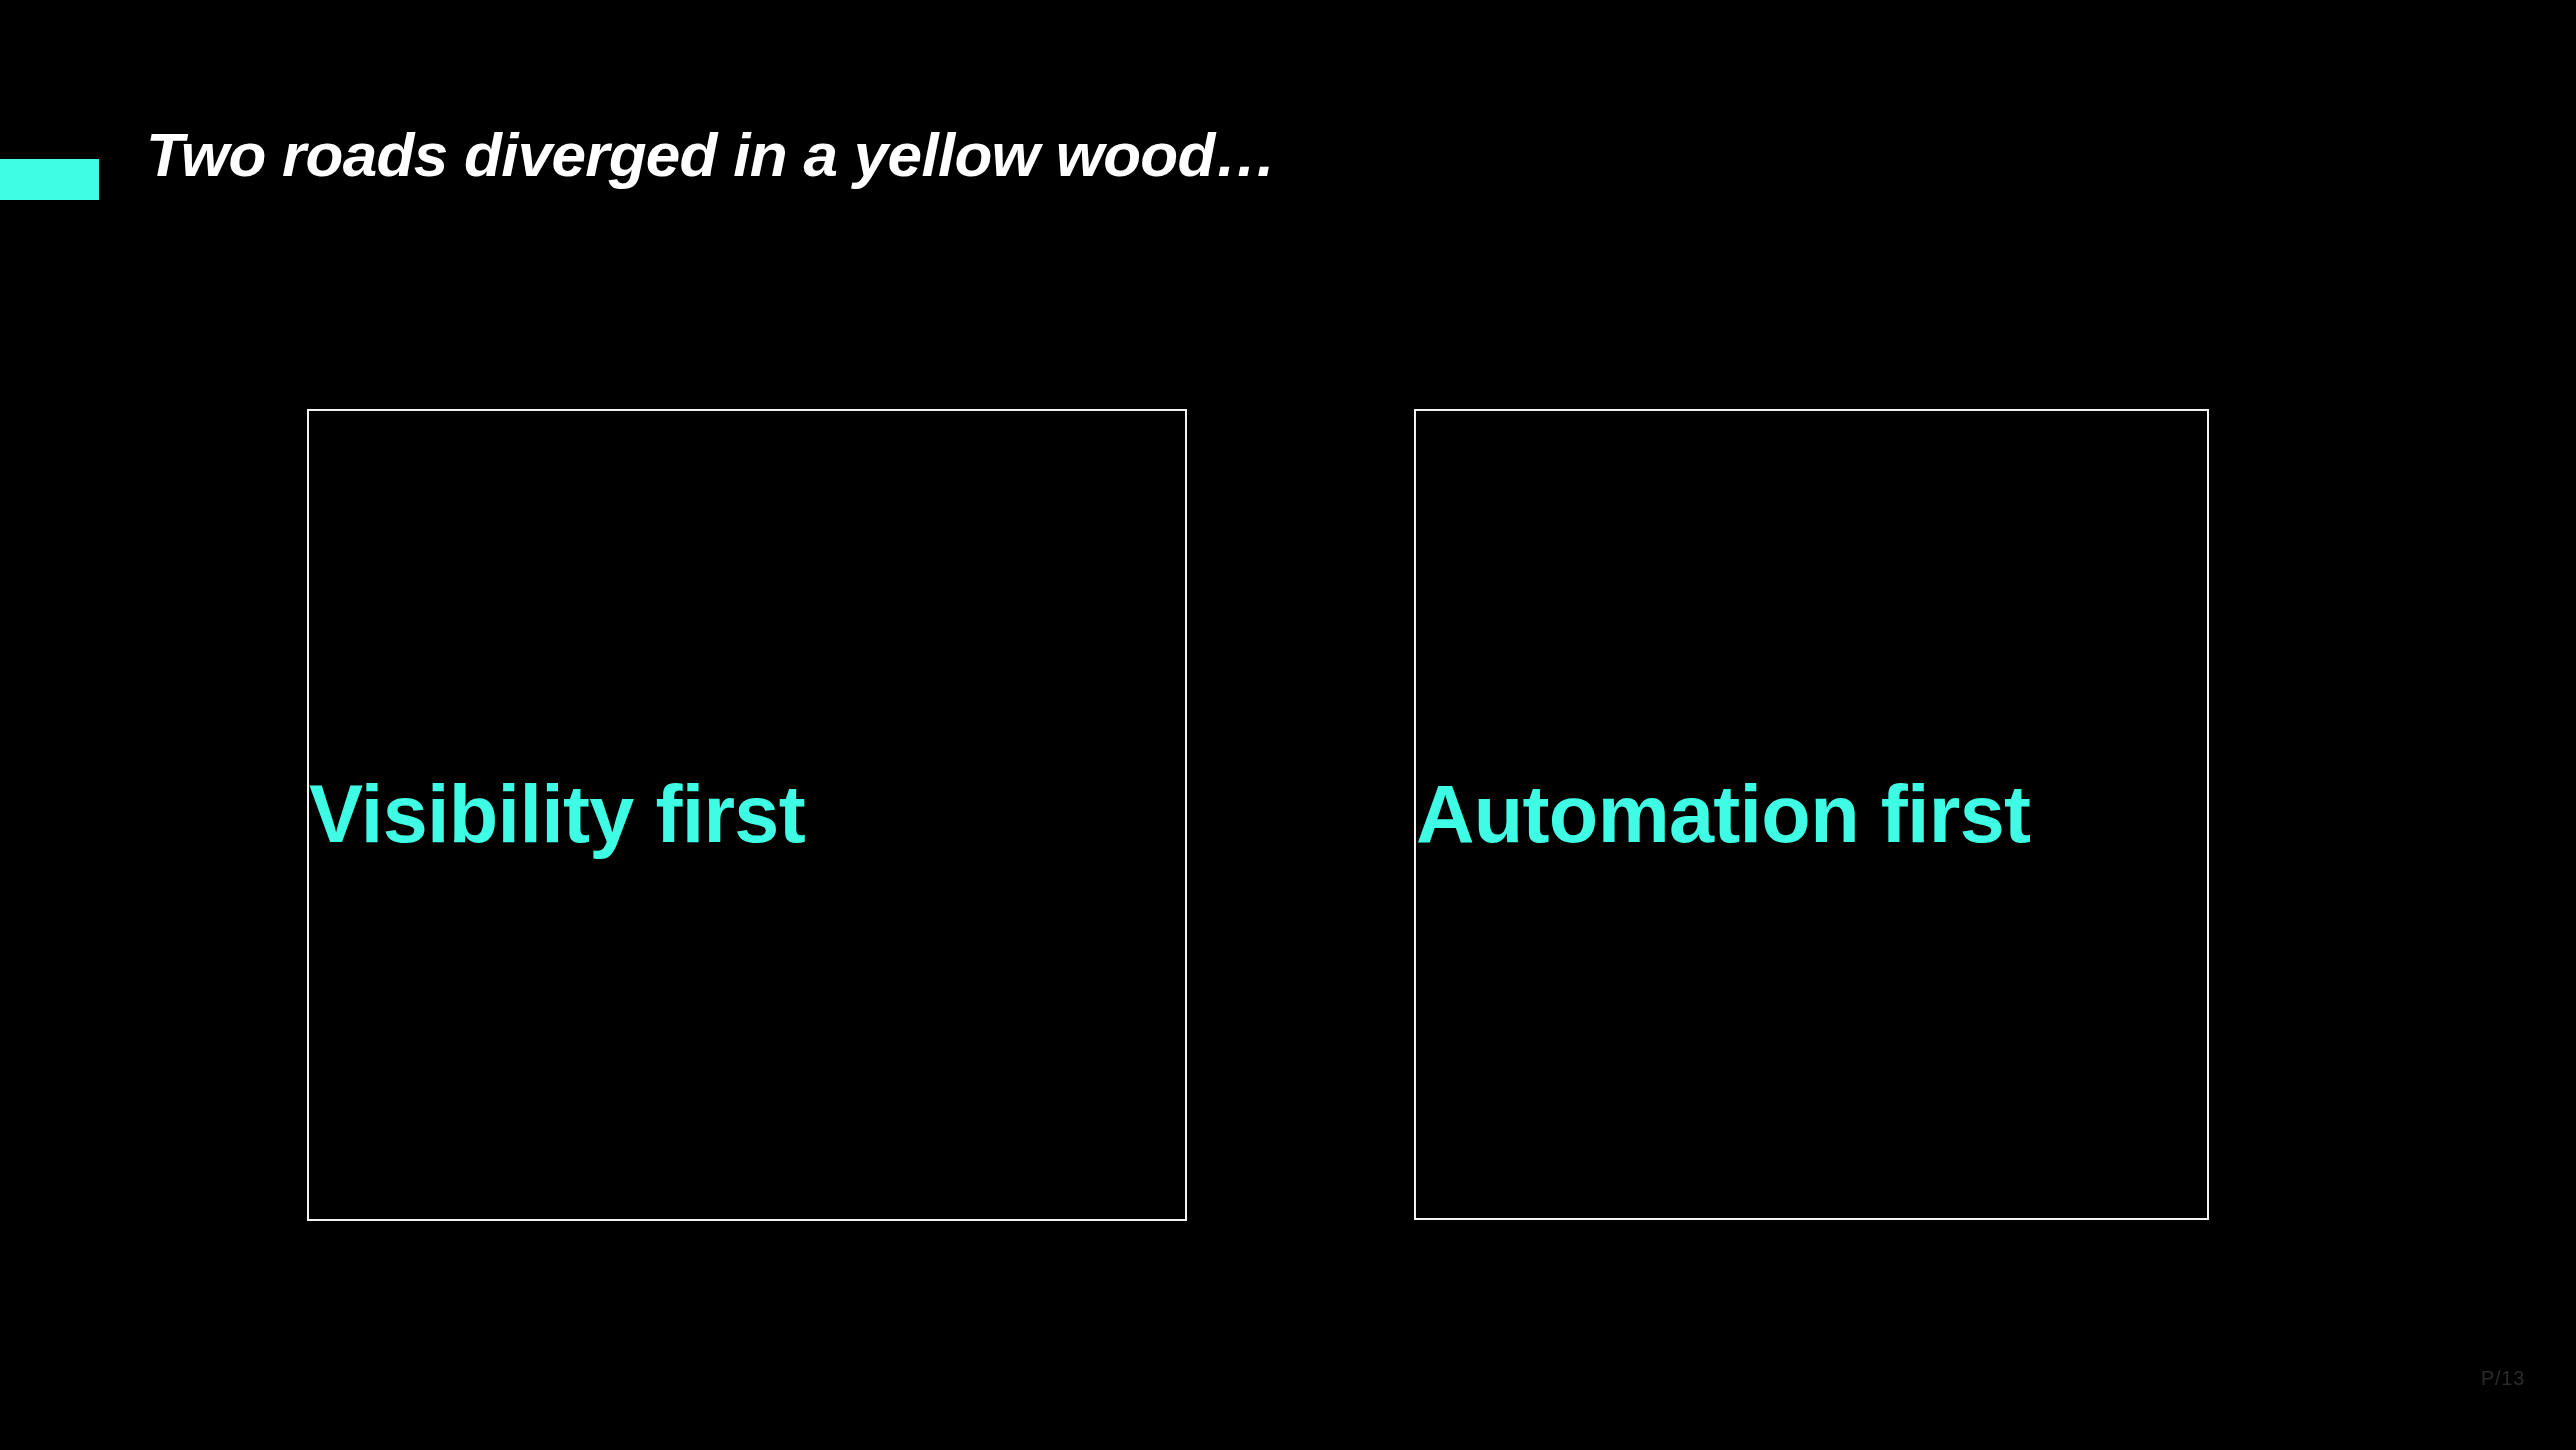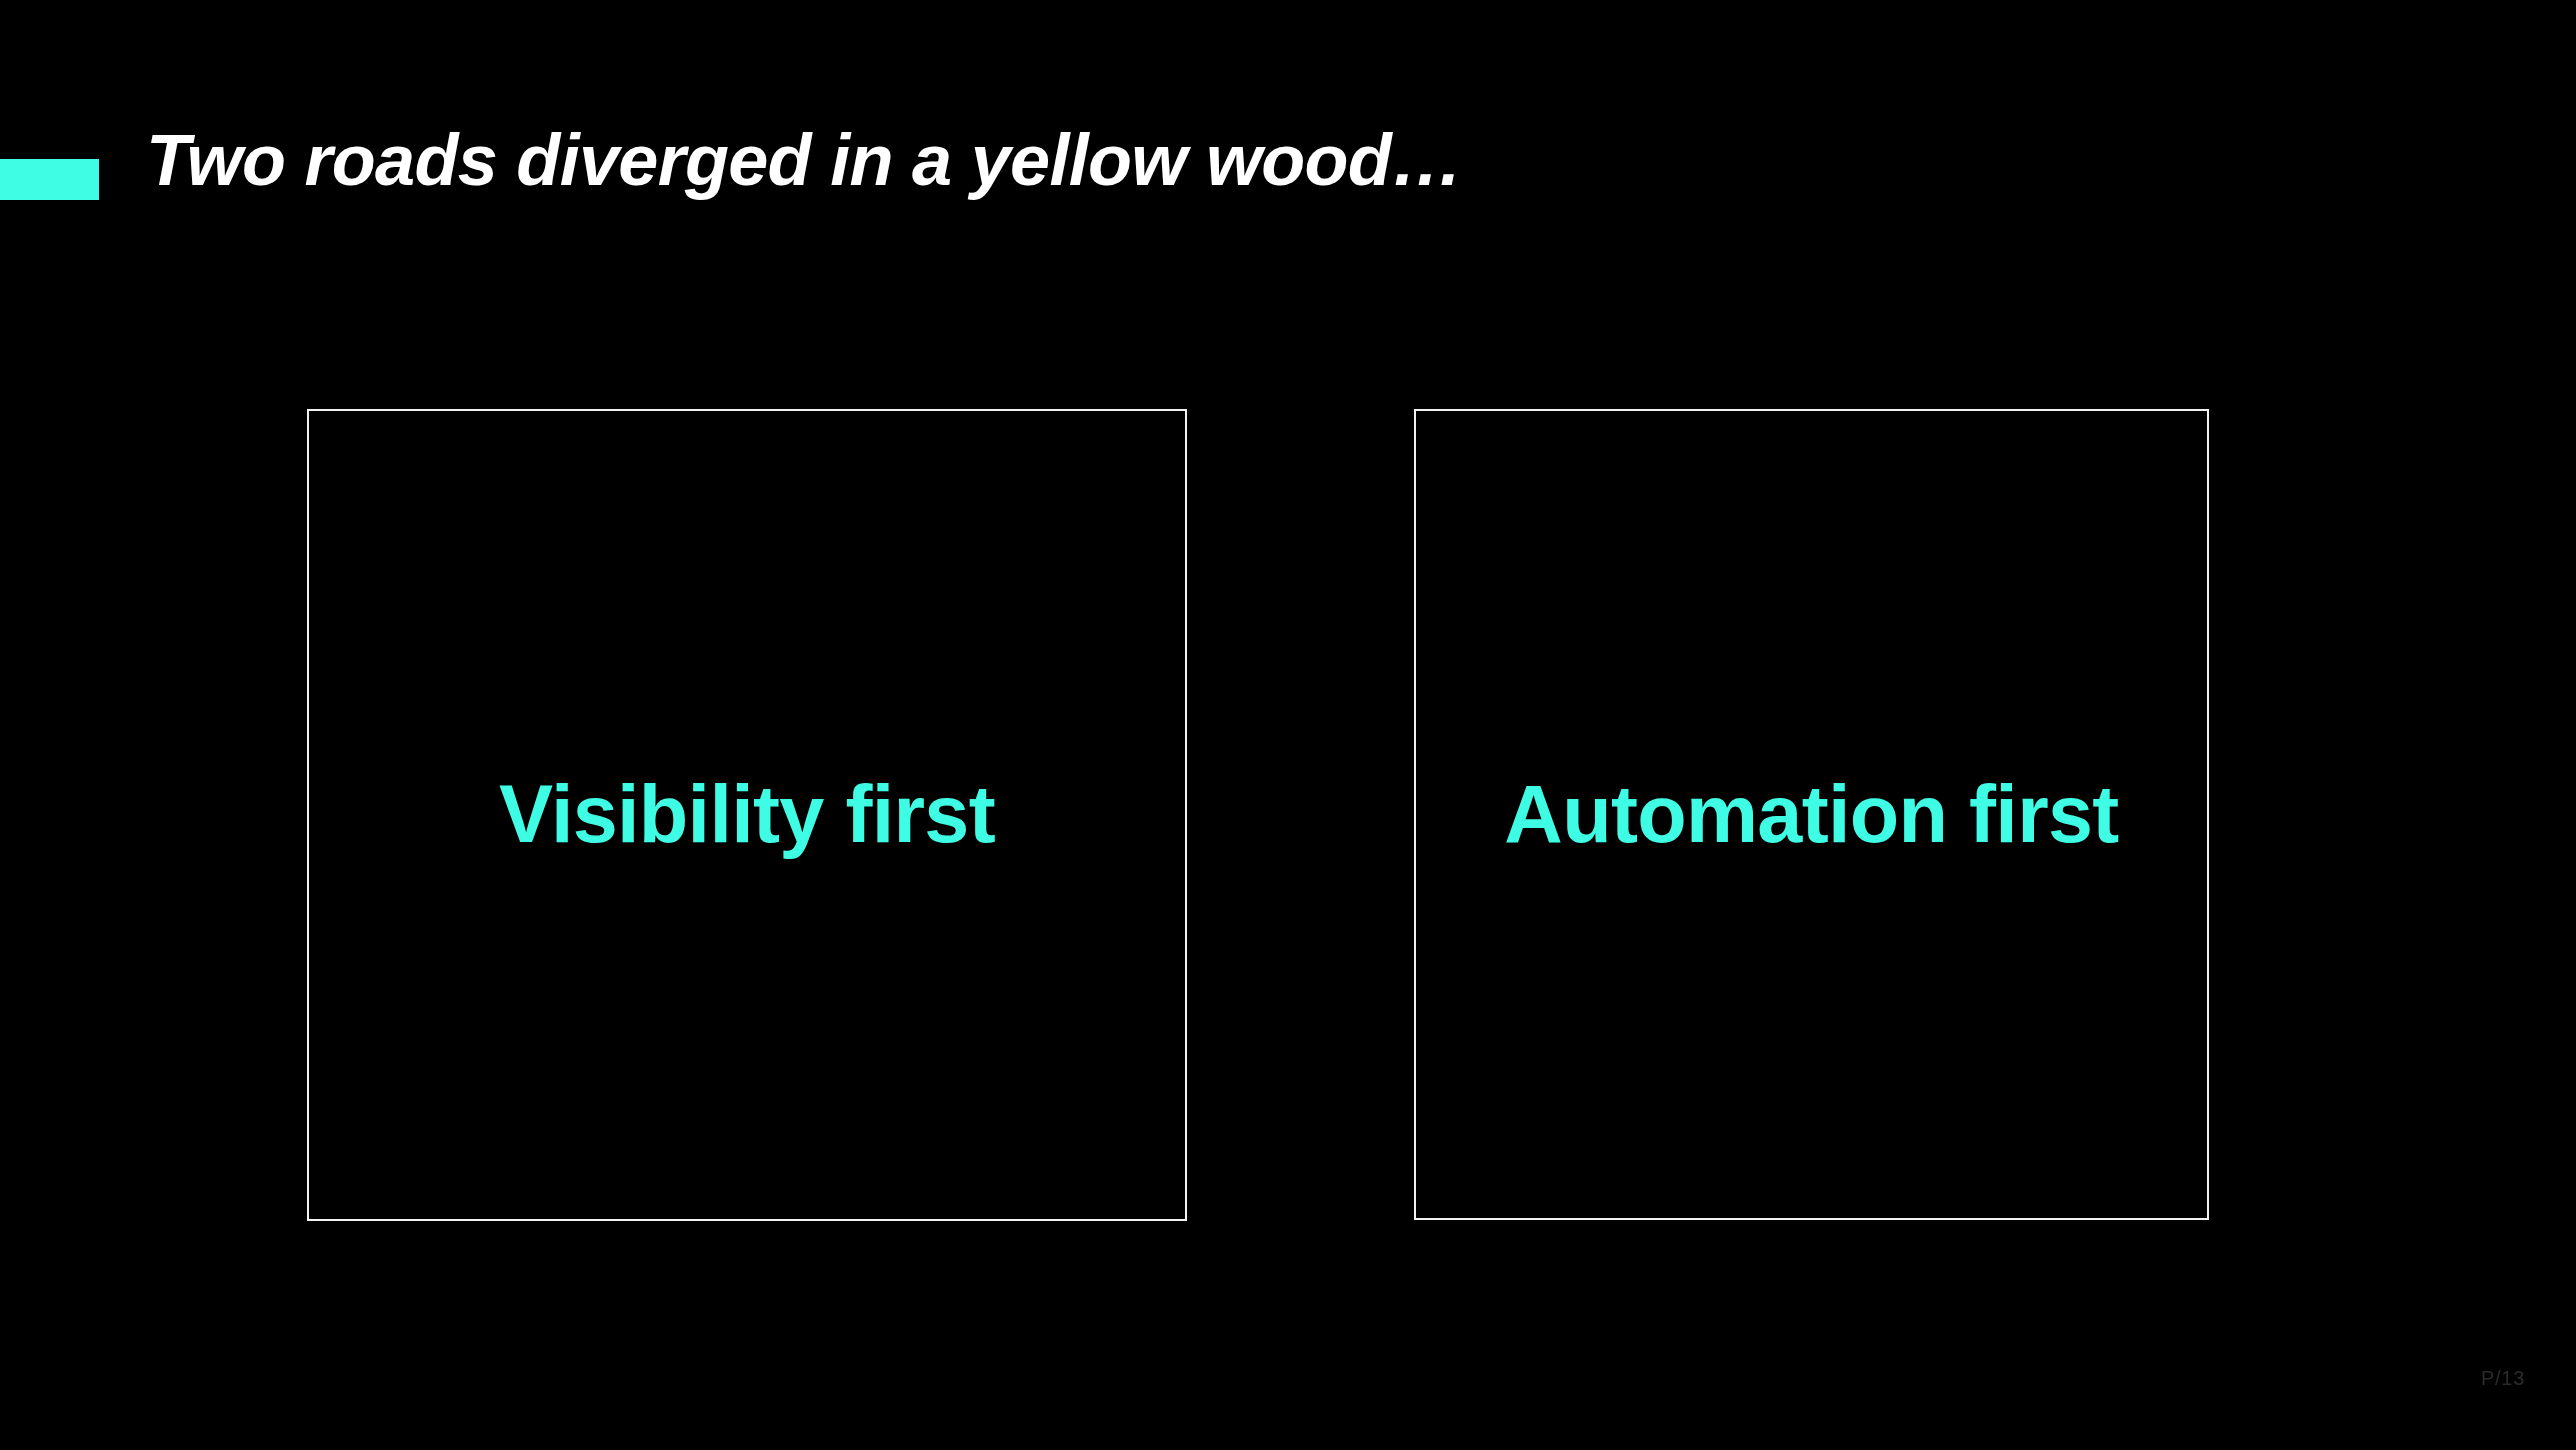--- a/index.html
+++ b/index.html
@@ -31,38 +31,37 @@
     height: 41px;
     background: #3ffce4;
   }
 
   .slide-title {
     position: absolute;
     left: 146px;
     top: 124px;
     margin: 0;
     font-family: "Liberation Sans", sans-serif;
-    font-size: 72px;
+    font-size: 62px;
     font-weight: 700;
     font-style: italic;
     line-height: 1.0;
     letter-spacing: -0.7px;
     color: #ffffff;
     white-space: nowrap;
   }
 
   
   .option-box {
     position: absolute;
     box-sizing: border-box;
     border: 2px solid #f2f2f2;
     background: #000000;
     display: flex;
     align-items: center;
-    justify-content: center;
   }
 
   .option-box.left {
     left: 307px;
     top: 409px;
     width: 880px;
     height: 812px;
   }
 
   .option-box.right {

